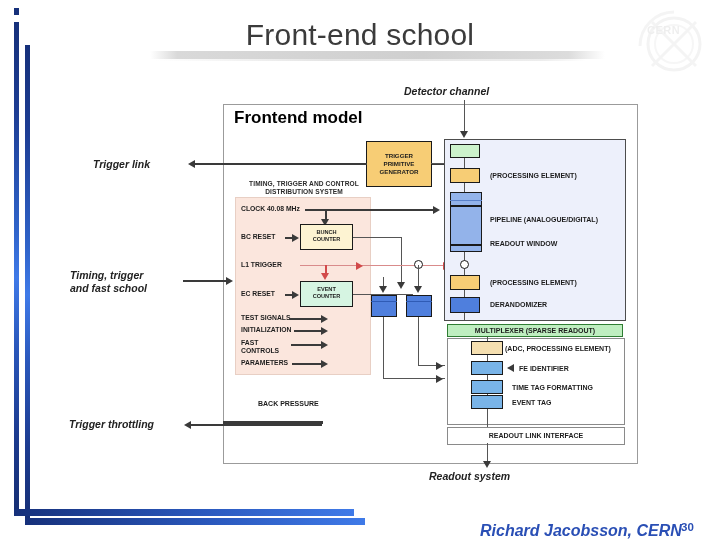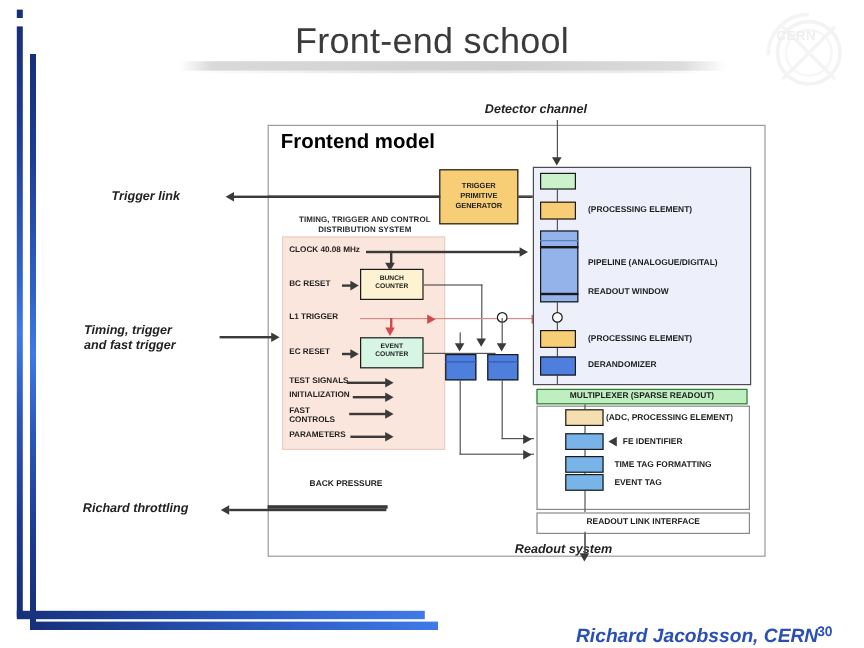--- a/index.html
+++ b/index.html
@@ -43,21 +43,21 @@
           border:1px solid #9b9b9b;background:#ffffff;}
   .fe-title{position:absolute;left:234px;top:108px;font-size:17px;font-weight:bold;color:#000;}
 
   
   .annot{position:absolute;font-size:10.5px;font-weight:bold;font-style:italic;color:#222;
          line-height:12.5px;}
   .annot.det{left:404px;top:85px;font-style:italic;}
   .annot.trg{left:93px;top:158px;}
   .annot.ttc{left:70px;top:269px;}
   .annot.thr{left:69px;top:418px;}
-  .annot.rds{left:429px;top:452px;}
+  .annot.rds{left:429px;top:470px;}
 
   
   .hline{position:absolute;height:2px;background:#3a3a3a;}
   .vline{position:absolute;width:2px;background:#3a3a3a;}
   .hline.thin{height:1px;background:#555;}
   .vline.thin{width:1px;background:#555;}
   .arr{position:absolute;width:0;height:0;}
   .arr.left{border-top:4px solid transparent;border-bottom:4px solid transparent;border-right:7px solid #3a3a3a;}
   .arr.right{border-top:4px solid transparent;border-bottom:4px solid transparent;border-left:7px solid #3a3a3a;}
   .arr.down{border-left:4px solid transparent;border-right:4px solid transparent;border-top:7px solid #3a3a3a;}
@@ -141,26 +141,26 @@
   <div class="annot det">Detector channel</div>
   <div class="vline thin" style="left:464px;top:100px;height:34px;"></div>
   <div class="arr down" style="left:460px;top:131px;"></div>
 
   <div class="annot trg">Trigger link</div>
   <div class="hline" style="left:195px;top:163px;width:249px;"></div>
   <div class="arr left" style="left:188px;top:160px;"></div>
 
   <div class="annot ttc">
     <span>Timing, trigger</span><br>
-    <span>and fast trigger</span>
+    <span>and fast school</span>
   </div>
   <div class="hline" style="left:183px;top:280px;width:44px;"></div>
   <div class="arr right" style="left:226px;top:277px;"></div>
 
-  <div class="annot thr">Richard throttling</div>
+  <div class="annot thr">Trigger throttling</div>
   <div class="hline" style="left:191px;top:424px;width:131px;"></div>
   <div class="arr left" style="left:184px;top:421px;"></div>
 
   <div class="annot rds">Readout system</div>
   <div class="vline thin" style="left:487px;top:443px;height:22px;"></div>
   <div class="arr down" style="left:483px;top:461px;"></div>
 
   <div class="ttc-cap">
     <span>TIMING, TRIGGER AND CONTROL</span><br>
     <span>DISTRIBUTION SYSTEM</span>

